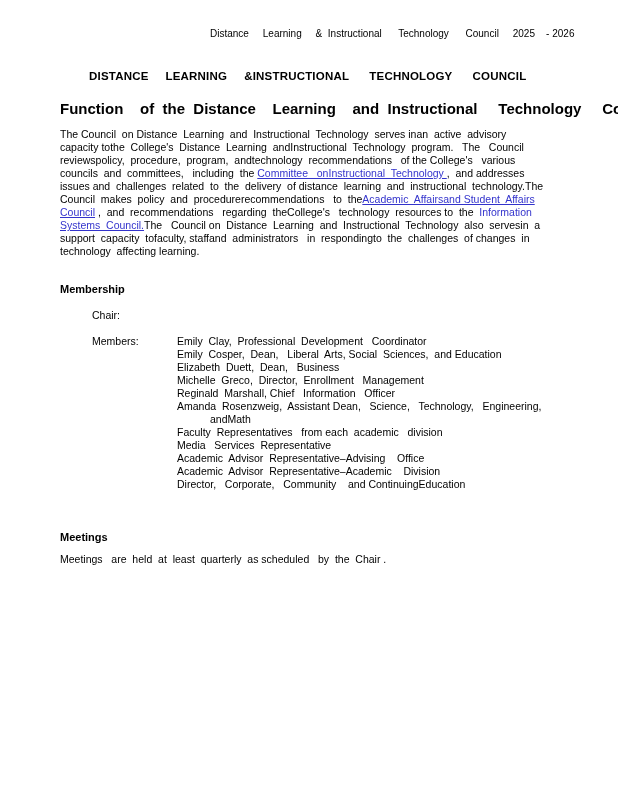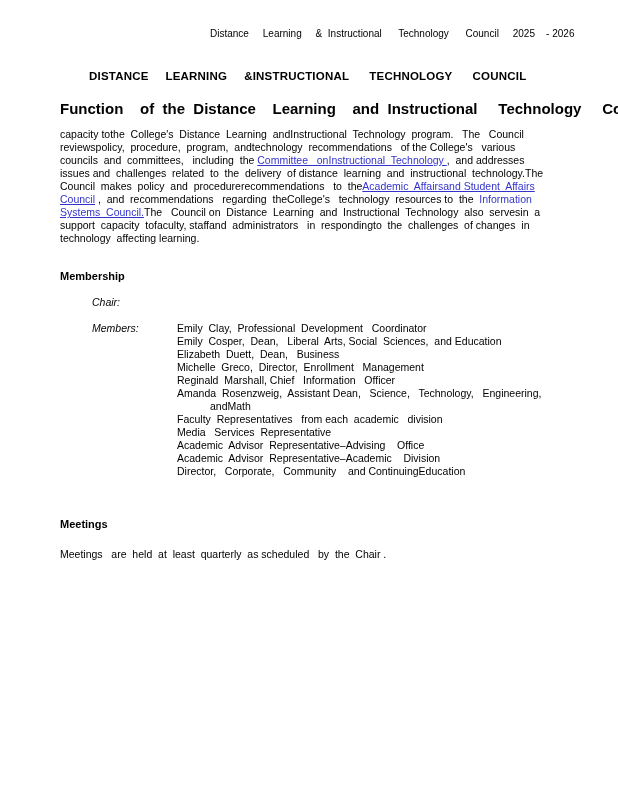--- a/index.html
+++ b/index.html
@@ -63,45 +63,45 @@
     display: flex;
     font-size: 10.5px;
     line-height: 13px;
   }
   .chair-row { margin-top: 14px; }
   .members-row { margin-top: 13px; }
   .label {
     flex: none;
     margin-left: 32px;
     width: 85px;
-    font-style: italic;
     white-space: pre;
   }
   .value { white-space: pre; }
   .indent2 { padding-left: 33px; }
   .meetings-head { margin-top: 40px; }
   .meetings-text {
-    margin-top: 18px;
+    margin-top: 10px;
     font-size: 10.5px;
     line-height: 13px;
     white-space: pre;
   }
 </style>
 </head>
 <body>
 
 <div class="doc">
 
   <div class="running-header">Distance     Learning     &amp;  Instructional      Technology      Council     2025    - 2026</div>
 
   <h1 class="title">DISTANCE     LEARNING     &amp;INSTRUCTIONAL      TECHNOLOGY      COUNCIL</h1>
 
   <div class="function-head">Function    of  the  Distance    Learning    and  Instructional     Technology     Council</div>
 
   <div class="paragraph" id="function-paragraph">
+      <div class="pline"><span>The Council  on Distance  Learning  and  Instructional  Technology  serves inan  active  advisory</span></div>
       <div class="pline"><span>capacity tothe  College's  Distance  Learning  andInstructional  Technology  program.   The   Council</span></div>
       <div class="pline"><span>reviewspolicy,  procedure,  program,  andtechnology  recommendations   of the College's   various</span></div>
       <div class="pline"><span>councils  and  committees,   including  the </span><a class="hyperlink">Committee   onInstructional  Technology </a><span>,  and addresses</span></div>
       <div class="pline"><span>issues and  challenges  related  to  the  delivery  of distance  learning  and  instructional  technology.The</span></div>
       <div class="pline"><span>Council  makes  policy  and  procedurerecommendations   to  the</span><a class="hyperlink">Academic  Affairsand Student  Affairs</a></div>
       <div class="pline"><a class="hyperlink">Council</a><span> ,  and  recommendations   regarding  theCollege's   technology  resources to  the  </span><a class="hyperlink noline">Information</a></div>
       <div class="pline"><a class="hyperlink">Systems  Council.</a><span>The   Council on  Distance  Learning  and  Instructional  Technology  also  servesin  a</span></div>
       <div class="pline"><span>support  capacity  tofaculty, staffand  administrators   in  respondingto  the  challenges  of changes  in</span></div>
       <div class="pline"><span>technology  affecting learning.</span></div>
     </div>

